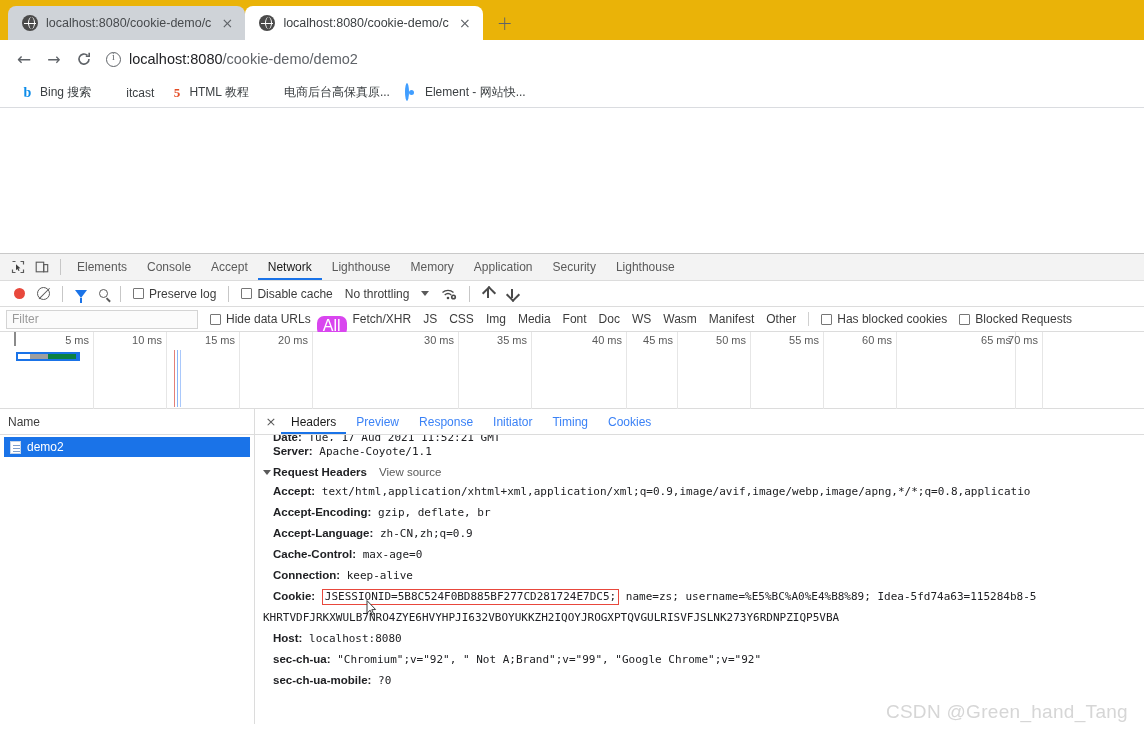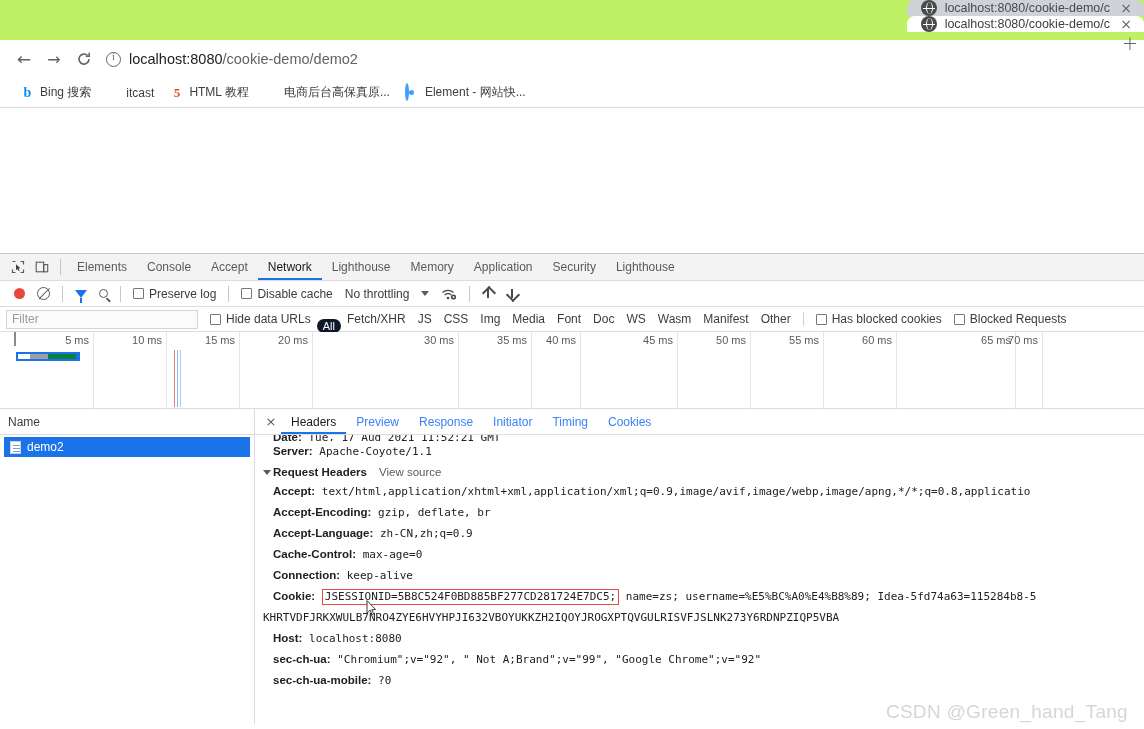--- a/index.html
+++ b/index.html
@@ -9,26 +9,25 @@
     font-family: "Liberation Sans", sans-serif;
     overflow: hidden;
   }
   body { position: relative; }
 
   
   .chrome { width: 100%; background: #ffffff; }
 
   .tabstrip {
     height: 40px;
-    background: #bef264;
+    background: #eab308;
     display: flex;
     align-items: flex-end;
     padding-left: 8px;
     position: relative;
-    flex-direction: column;
   }
   .tab {
     height: 34px;
     display: flex;
     align-items: center;
     gap: 8px;
     padding: 0 10px 0 14px;
     font-size: 12.5px;
     color: #3c4043;
     border-radius: 8px 8px 0 0;
@@ -281,21 +280,21 @@
     font-size: 12px; color: #9a9a9a;
     padding-left: 5px;
     display: flex; align-items: center;
   }
   .ftype {
     padding: 1px 6px;
     color: #3c3c3c;
     border-radius: 7px;
     white-space: nowrap;
   }
-  .ftype.sel { background: #0f172a; color: #fff; font-size: 11px; margin-top: 13px; }
+  .ftype.sel { background: #d946ef; color: #fff; font-size: 16px; margin-top: 13px; }
   .fsep { width: 1px; height: 14px; background: #d0d0d0; margin: 0 6px; }
 
   
   .dt-overview {
     height: 77px;
     position: relative;
     border-bottom: 1px solid #dcdcdc;
     background: #fff;
   }
   .ov-ruler {
@@ -622,21 +621,21 @@
         </div>
       <div class="ov-tick" style="left:240px;width:73px;">
           <span>20 ms</span>
         </div>
       <div class="ov-tick" style="left:386px;width:73px;">
           <span>30 ms</span>
         </div>
       <div class="ov-tick" style="left:459px;width:73px;">
           <span>35 ms</span>
         </div>
-      <div class="ov-tick" style="left:508px;width:73px;">
+      <div class="ov-tick" style="left:554px;width:73px;">
           <span>40 ms</span>
         </div>
       <div class="ov-tick" style="left:605px;width:73px;">
           <span>45 ms</span>
         </div>
       <div class="ov-tick" style="left:678px;width:73px;">
           <span>50 ms</span>
         </div>
       <div class="ov-tick" style="left:751px;width:73px;">
           <span>55 ms</span>

